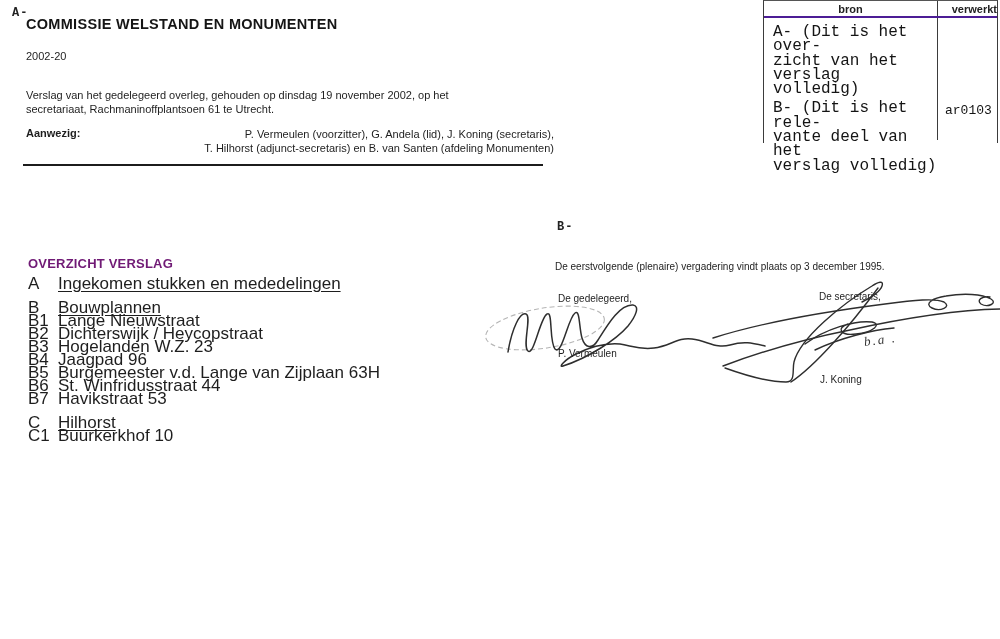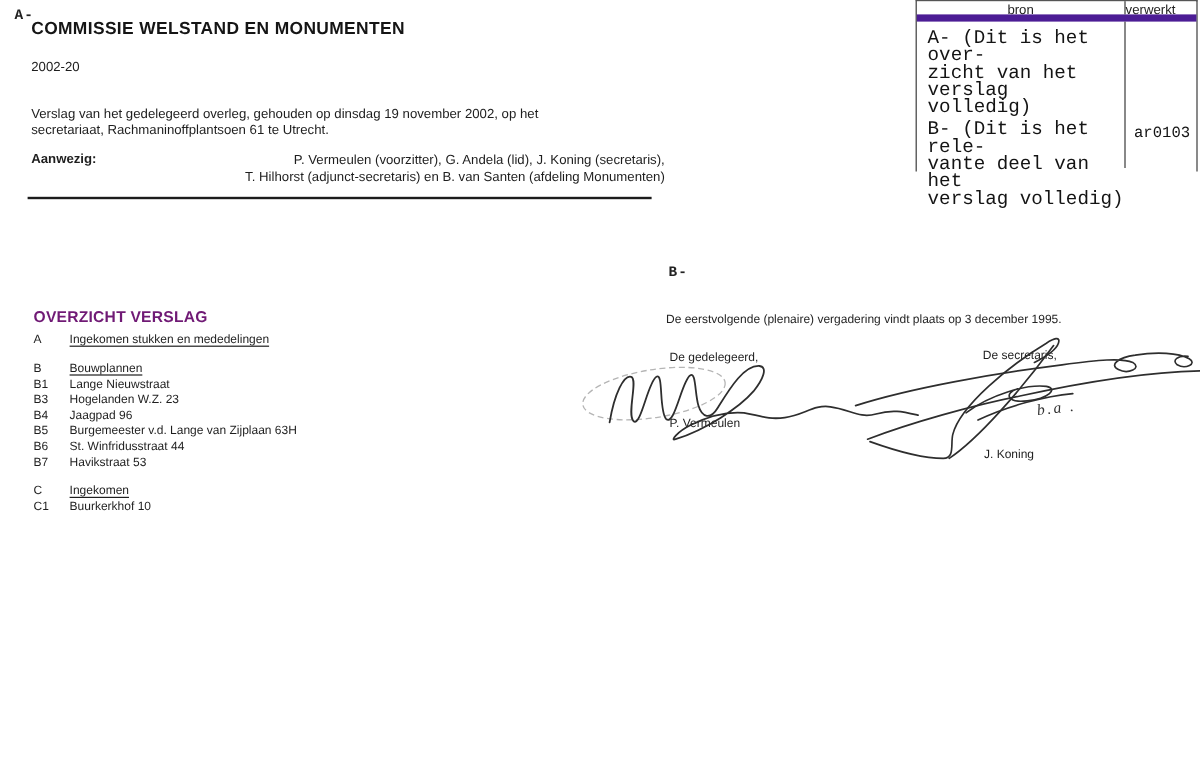--- a/index.html
+++ b/index.html
@@ -27,33 +27,33 @@
   #attendees { left:134px; top:127px; font-size:11px; line-height:14px; width:420px;text-align:right; }
   #header-rule { left:23px; top:164px; width:520px; height:2px; background:#1c1c1c; }
 
   
   #stamp-table {
     left:763px; top:0; width:235px; height:143px;
     border-left:1.3px solid #3b3b3b;
     border-right:1.3px solid #3b3b3b;
     border-top:1px solid #555;
   }
-  #stamp-header { display:flex; height:17px; border-bottom:6px solid #4c1d95; }
+  #stamp-header { display:flex; height:17px; border-bottom:2px solid #4c1d95;font-weight:bold; }
   .stamp-h1 { width:173px; text-align:center; font-size:11px; color:#222; padding-top:2px; }
-  .stamp-h2 { flex:1; border-left:1.3px solid #3b3b3b; text-align:left; font-size:11px; color:#222; padding-top:2px; }
+  .stamp-h2 { flex:1; border-left:1.3px solid #3b3b3b; text-align:right; font-size:11px; color:#222; padding-top:2px; }
   #stamp-body { display:flex; height:122px; }
   #stamp-bron-cell { width:173px; padding:7px 0 0 9px; font-size:16px; line-height:14.3px; color:#141414; }
   .bron-entry-b { margin-top:5px; }
   #stamp-verwerkt-cell { flex:1; border-left:1.3px solid #3b3b3b; position:relative; }
   #verwerkt-value { position:absolute; left:7px; top:85px; font-size:13px; color:#141414; }
 
   
   #overview { left:28px; top:256px; }
   #overview-title { font-size:13px; font-weight:bold; letter-spacing:.2px; color:#701a75; margin-bottom:6px; }
-  .toc-row { font-size:10px; line-height:13px; height:13px; white-space:nowrap; }
+  .toc-row { font-size:17px; line-height:13px; height:13px; white-space:nowrap; }
   .toc-row .code { display:inline-block; width:30px; }
   .toc-row.gap { margin-top:11px; }
   .toc-row .u { text-decoration:underline; text-underline-offset:2px; }
 
   
   #next-meeting { left:555px; top:261px; font-size:10px; color:#242424; }
   #chairman-label { left:558px; top:293px; font-size:10px; }
   #secretary-label { left:819px; top:291px; font-size:10px; }
   #chairman-name { left:558px; top:348px; font-size:10px; }
   #secretary-name { left:820px; top:346px; font-size:10px;margin-top:28px; }
@@ -114,36 +114,39 @@
   <div class="toc-row">
     <span class="code">A</span><span class="u">Ingekomen stukken en mededelingen</span>
   </div>
   <div class="toc-row gap">
     <span class="code">B</span><span class="u">Bouwplannen</span>
   </div>
   <div class="toc-row">
     <span class="code">B1</span><span>Lange Nieuwstraat</span>
   </div>
   <div class="toc-row">
+    <span class="code">B2</span><span>Dichterswijk / Heycopstraat</span>
+  </div>
+  <div class="toc-row">
     <span class="code">B3</span><span>Hogelanden W.Z. 23</span>
   </div>
   <div class="toc-row">
     <span class="code">B4</span><span>Jaagpad 96</span>
   </div>
   <div class="toc-row">
     <span class="code">B5</span><span>Burgemeester v.d. Lange van Zijplaan 63H</span>
   </div>
   <div class="toc-row">
     <span class="code">B6</span><span>St. Winfridusstraat 44</span>
   </div>
   <div class="toc-row">
     <span class="code">B7</span><span>Havikstraat 53</span>
   </div>
   <div class="toc-row gap">
-    <span class="code">C</span><span class="u">Ingekomen</span>
+    <span class="code">C</span><span class="u">Hilhorst</span>
   </div>
   <div class="toc-row">
     <span class="code">C1</span><span>Buurkerkhof 10</span>
   </div>
 </div>
 
 <div class="abs" id="next-meeting">De eerstvolgende (plenaire) vergadering vindt plaats op 3 december 1995.</div>
 <div class="abs" id="chairman-label">De gedelegeerd,</div>
 <div class="abs" id="secretary-label">De secretaris,</div>
 <div class="abs" id="chairman-name">P. Vermeulen</div>

